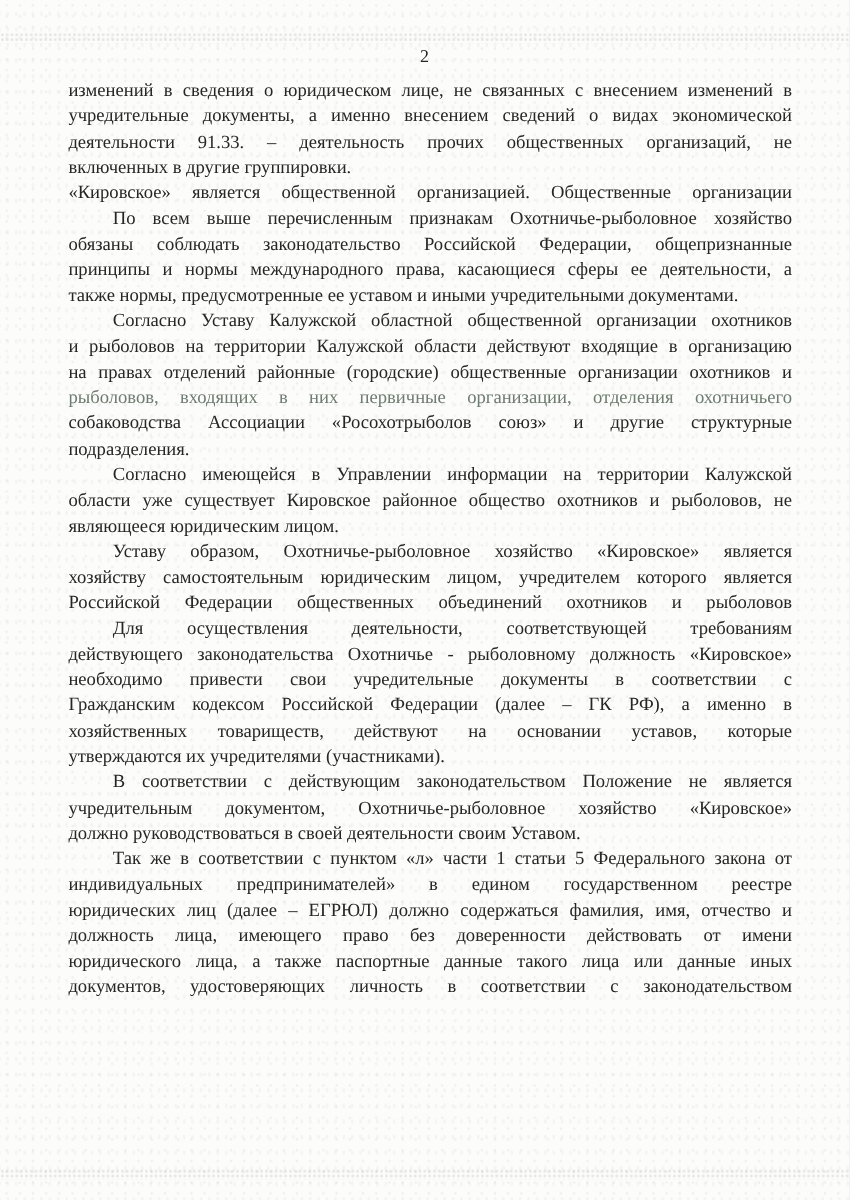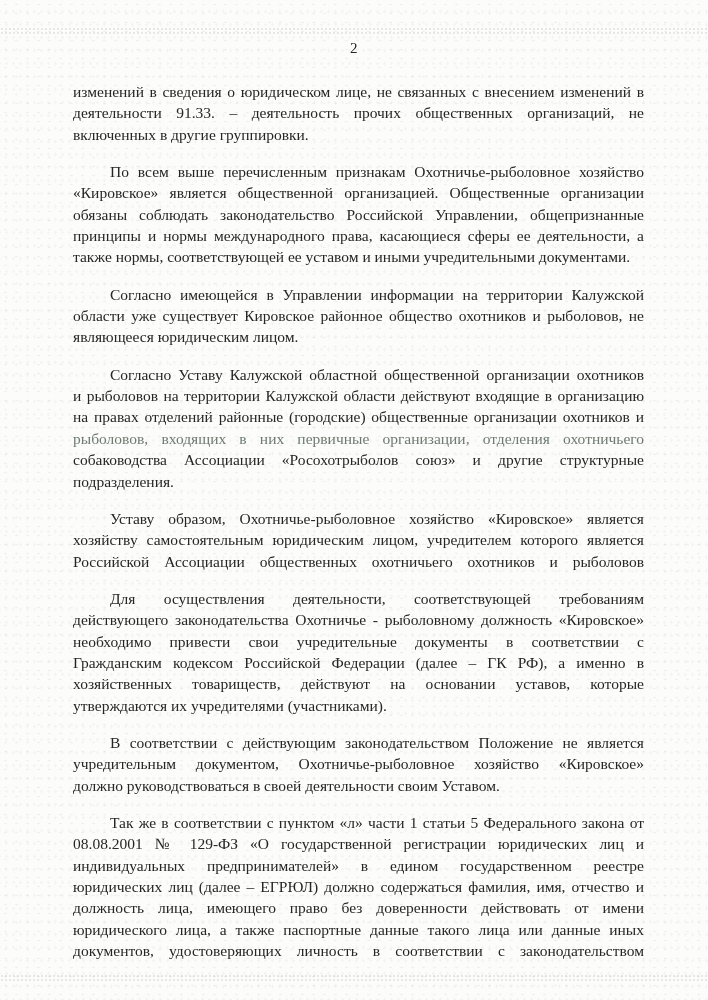--- a/index.html
+++ b/index.html
@@ -46,84 +46,84 @@
     letter-spacing: 0.5px;
   }
   .body-text {
     position: absolute;
     top: 65px;
     left: 57px;
     width: 603px;
     font-size: 15.5px;
     line-height: 21.35px;
   }
-  .paragraph { margin: 16px; }
+  .paragraph { margin: 0; }
   .line {
     text-align: justify;
     text-align-last: justify;
     white-space: normal;
   }
   .line.last { text-align-last: left; }
   .line.indent { text-indent: 37px; }
   .line.faded { color: var(--faded, #5d615e); }
   .line.green { color: var(--green, #6d7b70); }
 </style>
 </head>
 <body>
 
 <div class="sheet">
   <div class="noise-band top"></div>
   <div class="page-number">2</div>
   <div class="body-text" id="doc-body">
       <div class="paragraph">
         <div class="line">изменений в сведения о юридическом лице, не связанных с внесением изменений в</div>
+        <div class="line">учредительные документы, а именно внесением сведений о видах экономической</div>
         <div class="line">деятельности 91.33. – деятельность прочих общественных организаций, не</div>
         <div class="line last">включенных в другие группировки.</div>
       </div>
       <div class="paragraph">
+        <div class="line">«Кировское» является общественной организацией. Общественные организации</div>
         <div class="line indent">По всем выше перечисленным признакам Охотничье-рыболовное хозяйство</div>
-        <div class="line">«Кировское» является общественной организацией. Общественные организации</div>
-        <div class="line">обязаны соблюдать законодательство Российской Управлении, общепризнанные</div>
+        <div class="line">обязаны соблюдать законодательство Российской Федерации, общепризнанные</div>
         <div class="line">принципы и нормы международного права, касающиеся сферы ее деятельности, а</div>
-        <div class="line last">также нормы, соответствующей ее уставом и иными учредительными документами.</div>
-      </div>
-      <div class="paragraph">
-        <div class="line indent">Согласно имеющейся в Управлении информации на территории Калужской</div>
-        <div class="line">области уже существует Кировское районное общество охотников и рыболовов, не</div>
-        <div class="line last">являющееся юридическим лицом.</div>
+        <div class="line last">также нормы, предусмотренные ее уставом и иными учредительными документами.</div>
       </div>
       <div class="paragraph">
         <div class="line indent">Согласно Уставу Калужской областной общественной организации охотников</div>
         <div class="line">и рыболовов на территории Калужской области действуют входящие в организацию</div>
         <div class="line">на правах отделений районные (городские) общественные организации охотников и</div>
         <div class="line green">рыболовов, входящих в них первичные организации, отделения охотничьего</div>
         <div class="line">собаководства Ассоциации «Росохотрыболов союз» и другие структурные</div>
         <div class="line last">подразделения.</div>
       </div>
       <div class="paragraph">
+        <div class="line indent">Согласно имеющейся в Управлении информации на территории Калужской</div>
+        <div class="line">области уже существует Кировское районное общество охотников и рыболовов, не</div>
+        <div class="line last">являющееся юридическим лицом.</div>
+      </div>
+      <div class="paragraph">
         <div class="line indent">Уставу образом, Охотничье-рыболовное хозяйство «Кировское» является</div>
         <div class="line">хозяйству самостоятельным юридическим лицом, учредителем которого является</div>
-        <div class="line">Российской Ассоциации общественных охотничьего охотников и рыболовов</div>
+        <div class="line">Российской Федерации общественных объединений охотников и рыболовов</div>
       </div>
       <div class="paragraph">
         <div class="line indent">Для осуществления деятельности, соответствующей требованиям</div>
         <div class="line">действующего законодательства Охотничье - рыболовному должность «Кировское»</div>
         <div class="line">необходимо привести свои учредительные документы в соответствии с</div>
         <div class="line">Гражданским кодексом Российской Федерации (далее – ГК РФ), а именно в</div>
         <div class="line">хозяйственных товариществ, действуют на основании уставов, которые</div>
         <div class="line last">утверждаются их учредителями (участниками).</div>
       </div>
       <div class="paragraph">
         <div class="line indent">В соответствии с действующим законодательством Положение не является</div>
         <div class="line">учредительным документом, Охотничье-рыболовное хозяйство «Кировское»</div>
         <div class="line last">должно руководствоваться в своей деятельности своим Уставом.</div>
       </div>
       <div class="paragraph">
         <div class="line indent">Так же в соответствии с пунктом «л» части 1 статьи 5 Федерального закона от</div>
-        <div class="line">08.08.2001 № 129-ФЗ «О государственной регистрации юридических лиц и</div>
         <div class="line">индивидуальных предпринимателей» в едином государственном реестре</div>
         <div class="line">юридических лиц (далее – ЕГРЮЛ) должно содержаться фамилия, имя, отчество и</div>
         <div class="line">должность лица, имеющего право без доверенности действовать от имени</div>
         <div class="line">юридического лица, а также паспортные данные такого лица или данные иных</div>
         <div class="line">документов, удостоверяющих личность в соответствии с законодательством</div>
       </div>
     </div>
   <div class="noise-band bottom"></div>
 </div>
 

